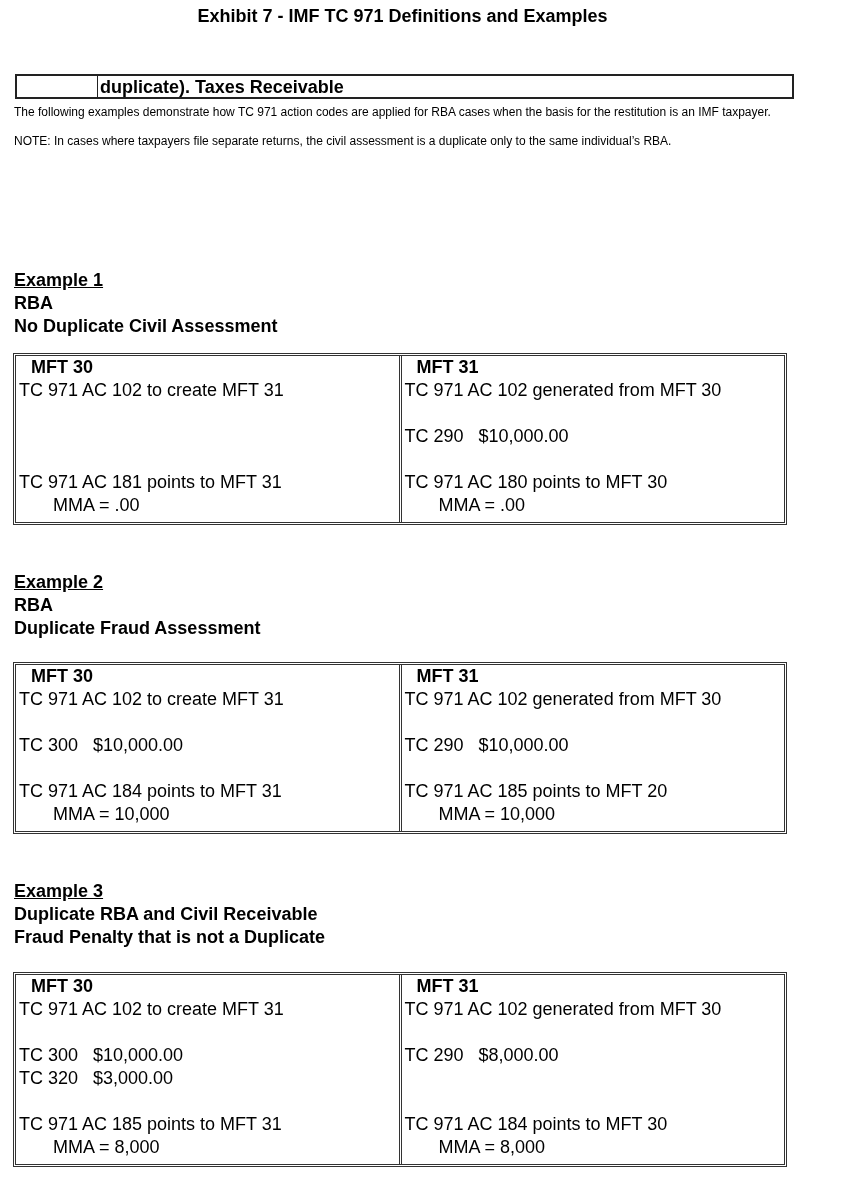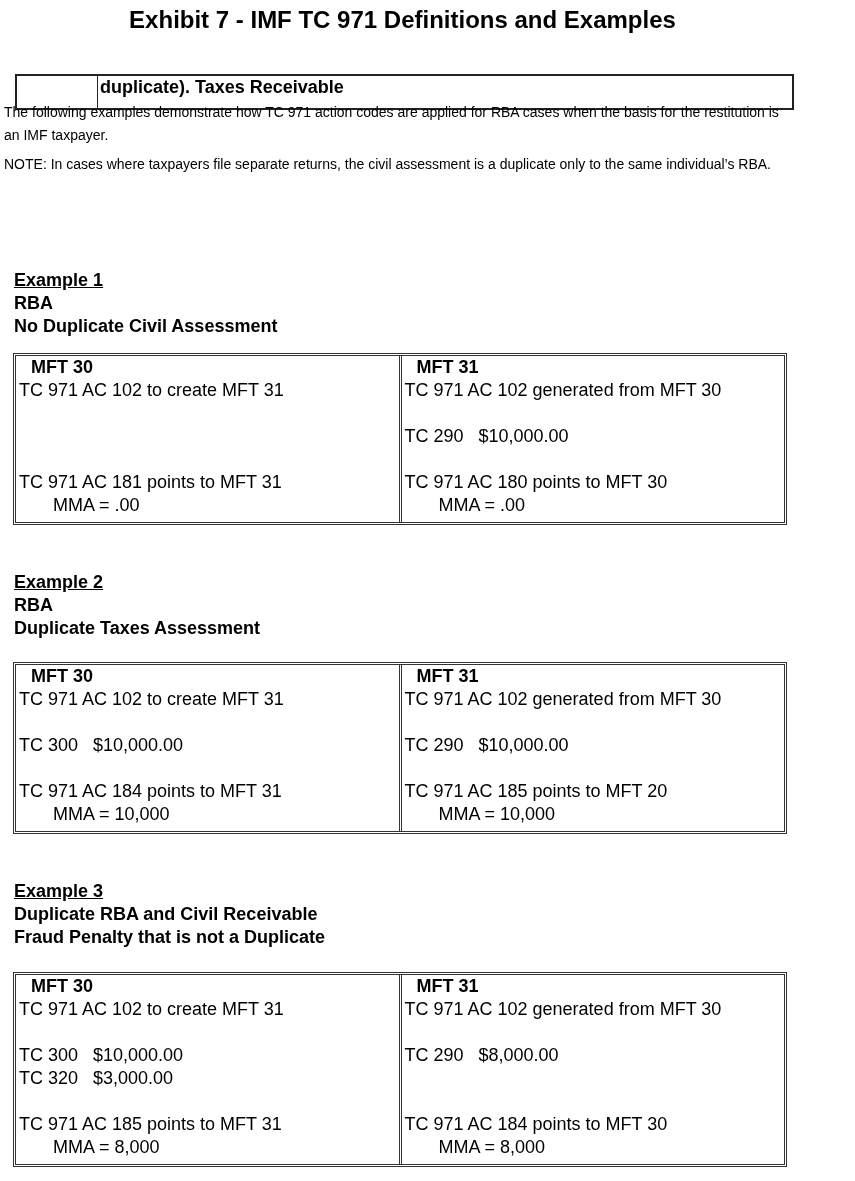--- a/index.html
+++ b/index.html
@@ -15,51 +15,51 @@
     font-family: "Liberation Sans", sans-serif;
     color: #000;
   }
   .title {
     position: absolute;
     top: 6px;
     left: 0;
     width: 805px;
     text-align: center;
     font-weight: bold;
-    font-size: 24px;
+    font-size: 18px;
     letter-spacing: 0px;
   }
   .top-row {
     position: absolute;
     top: 74px;
     left: 15px;
     width: 779px;
-    height: 36px;
+    height: 25px;
     border: 2px solid #222;
     box-sizing: border-box;
     display: flex;
   }
   .top-row .cell-empty {
     width: 80px;
     border-right: 1px solid #222;
     height: 100%;
   }
   .top-row .cell-text {
     flex: 1;
     font-weight: bold;
     font-size: 18px;
     line-height: 22px;
     padding-left: 2px;
   }
   .intro {
     position: absolute;
     top: 101px;
-    left: 4px;
+    left: 14px;
     width: 790px;
-    font-size: 14px;
+    font-size: 12px;
     line-height: 23px;
   }
   .intro p { margin: 0; }
   .intro p + p { margin-top: 6px; }
   .example-head {
     position: absolute;
     left: 14px;
     font-size: 18px;
     line-height: 23px;
     font-weight: bold;
@@ -126,21 +126,21 @@
     <div class="line">TC 290   $10,000.00</div>
     <div class="blank"></div>
     <div class="line">TC 971 AC 180 points to MFT 30</div>
     <div class="line indent">MMA = .00</div>
   </div>
 </div>
 
 <div class="example-head" style="top:571px;">
   <div class="ex-label">Example 2</div>
   <div>RBA</div>
-  <div>Duplicate Taxes Assessment</div>
+  <div>Duplicate Fraud Assessment</div>
 </div>
 <div class="ex-table" style="top:662px;height:172px;">
   <div class="ex-col">
     <div class="hdr">MFT 30</div>
     <div class="line">TC 971 AC 102 to create MFT 31</div>
     <div class="blank"></div>
     <div class="line">TC 300   $10,000.00</div>
     <div class="blank"></div>
     <div class="line">TC 971 AC 184 points to MFT 31</div>
     <div class="line indent">MMA = 10,000</div>

